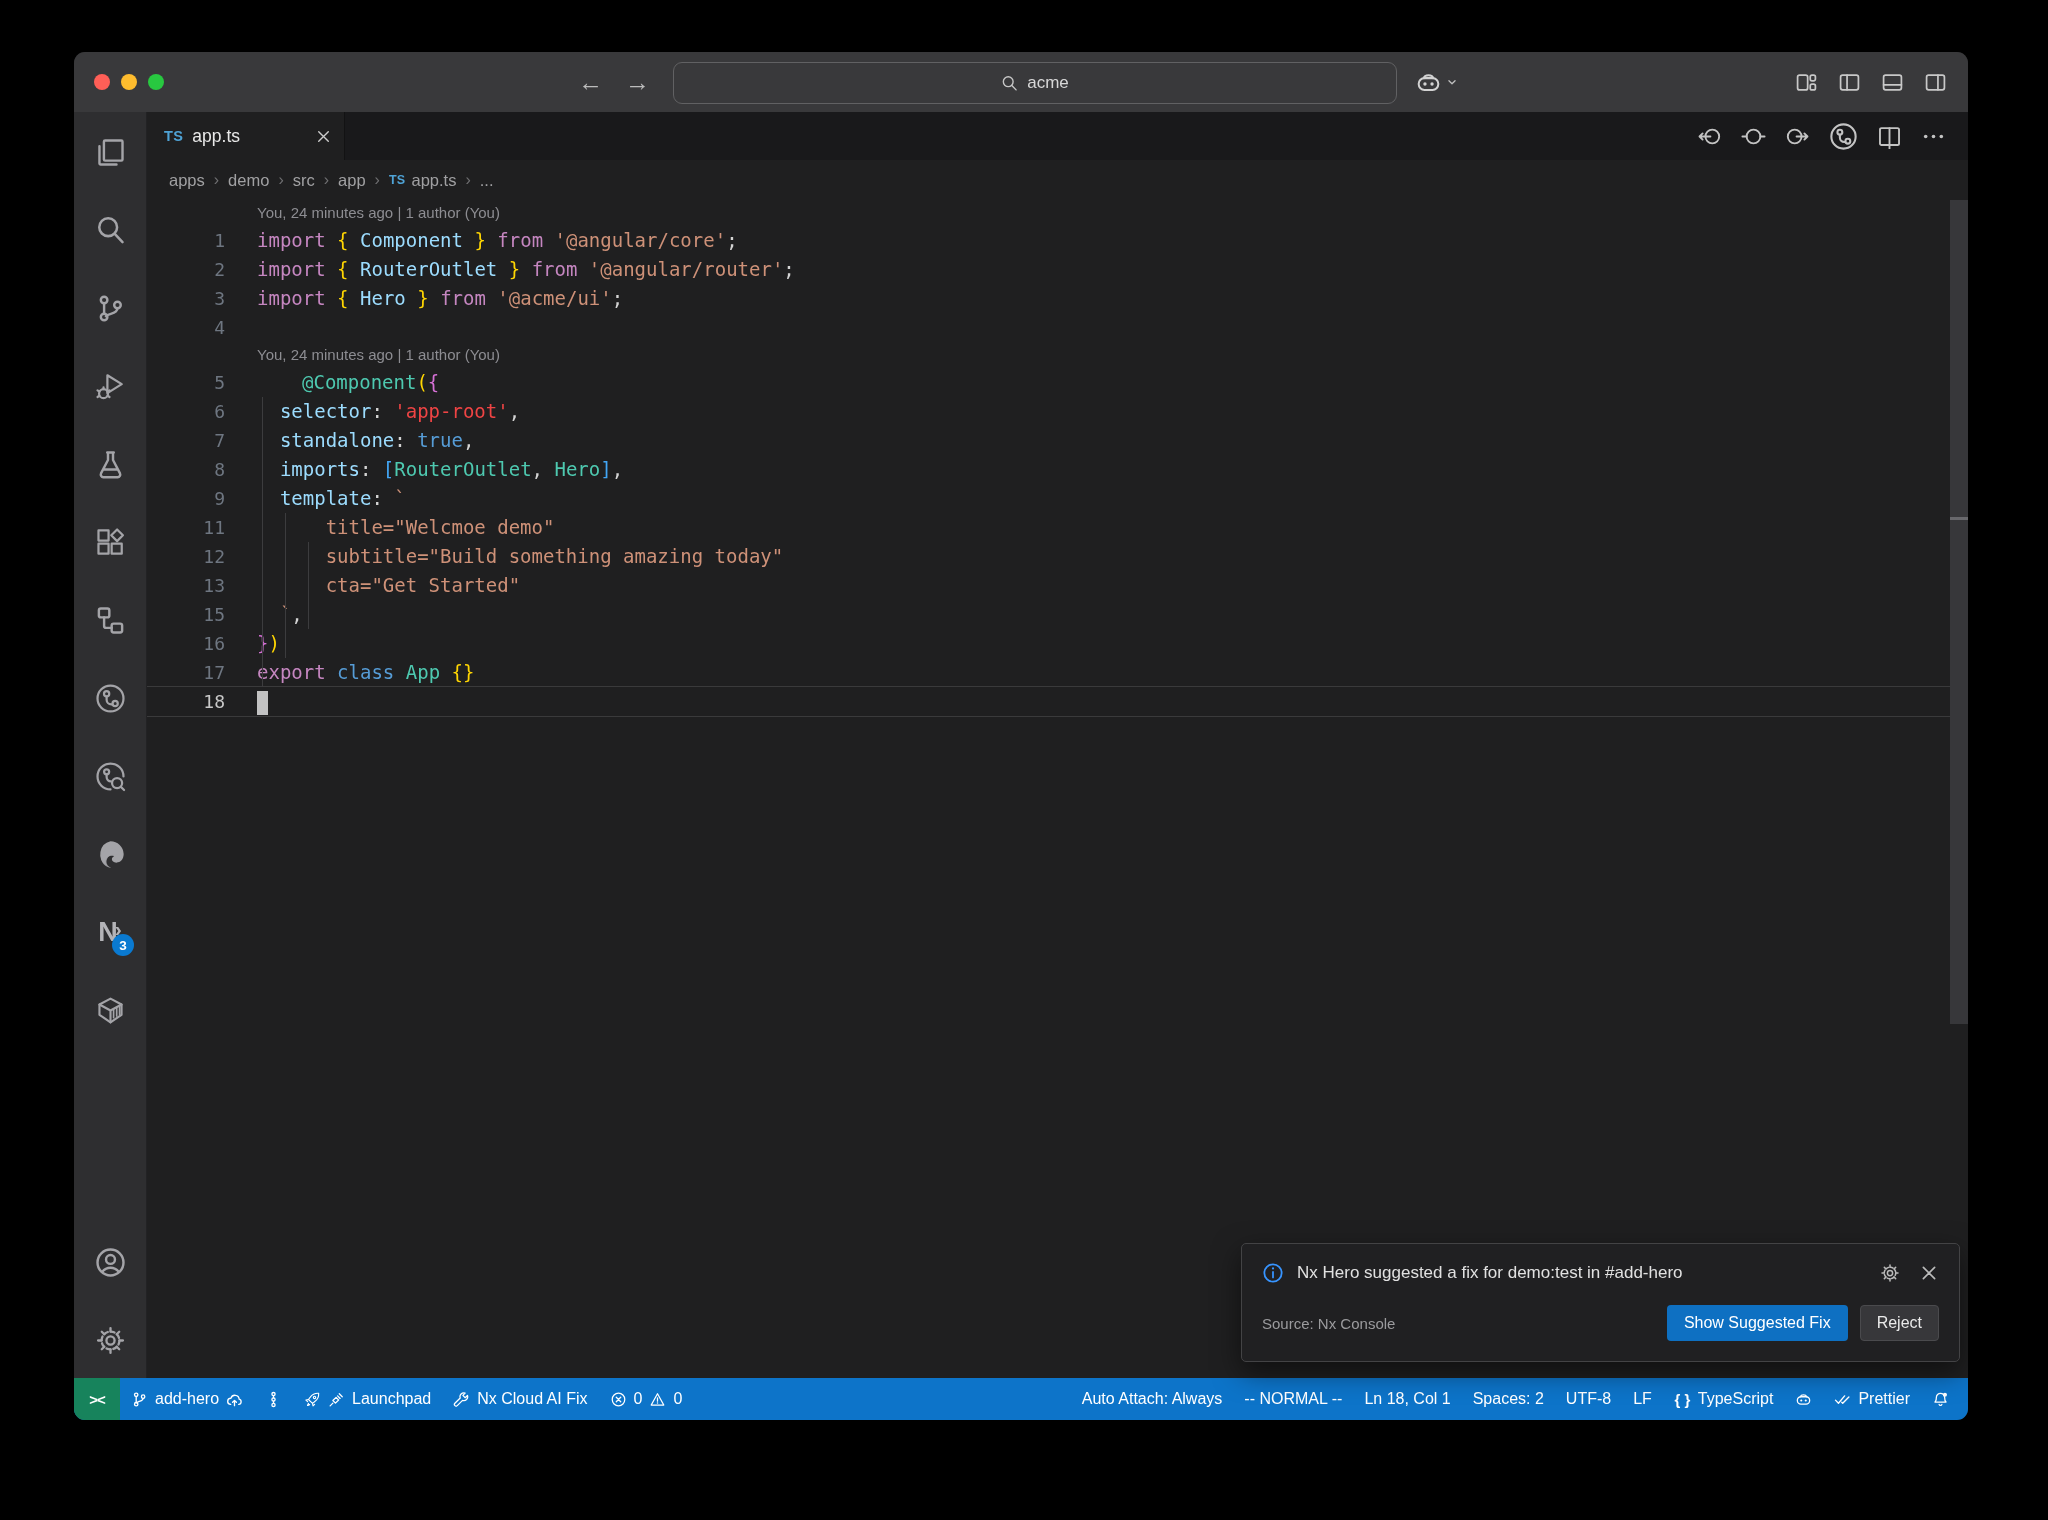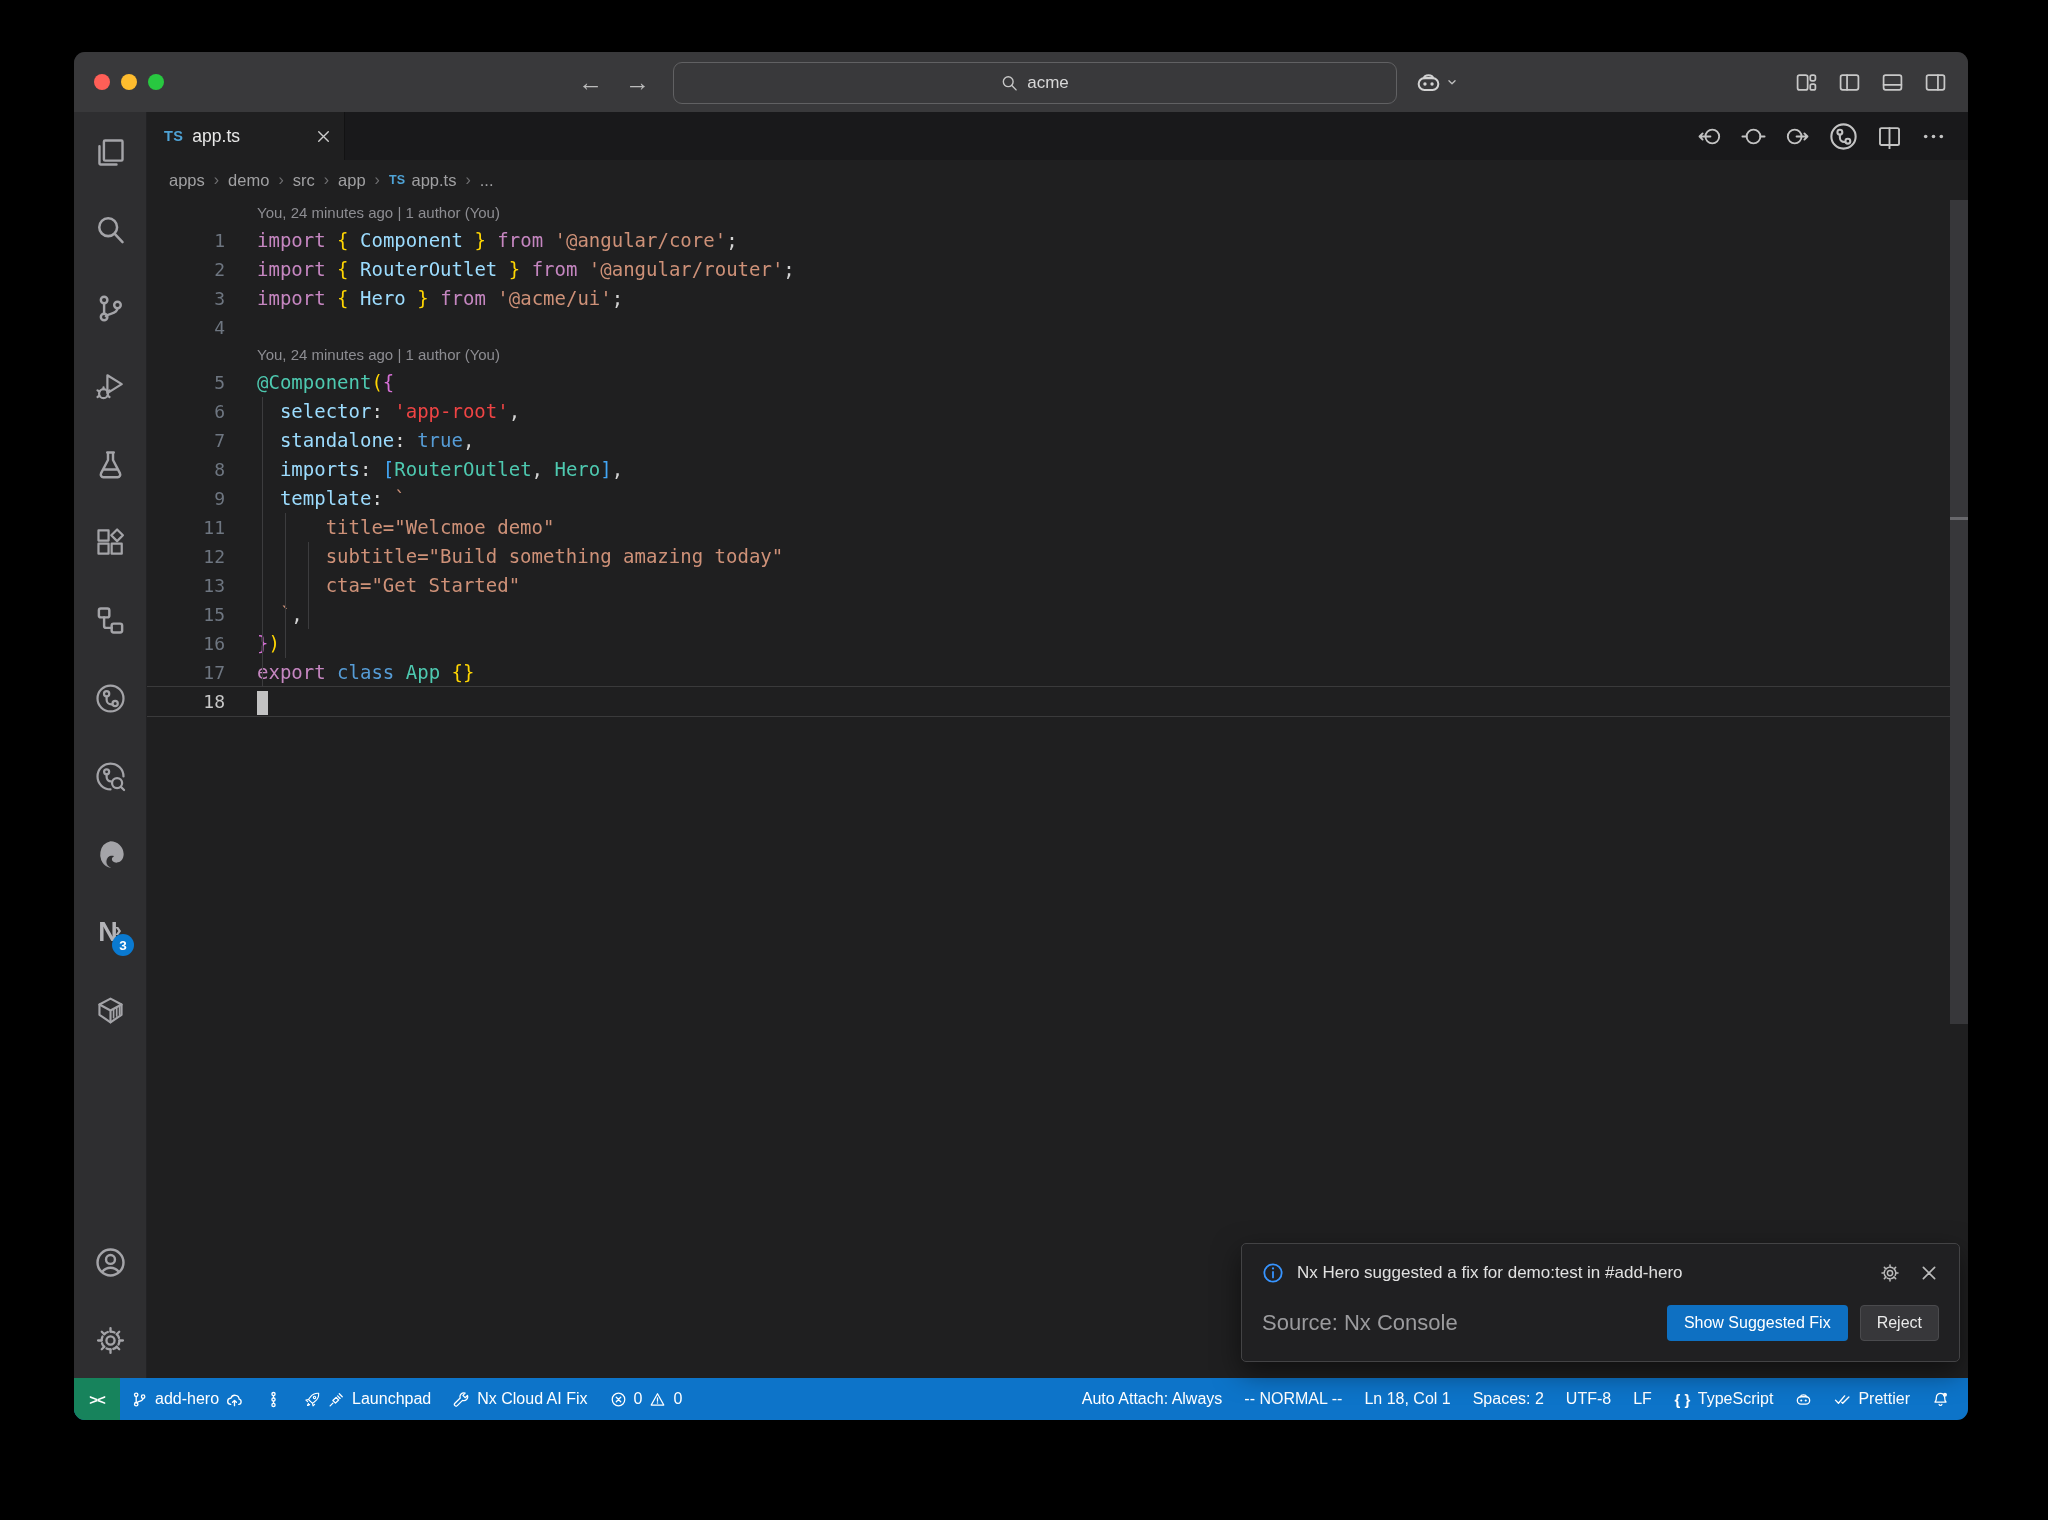--- a/index.html
+++ b/index.html
@@ -85,21 +85,21 @@
   
   .notification{position:absolute;right:8px;bottom:58px;width:719px;box-sizing:border-box;
     background:#202022;border:1px solid #434345;border-radius:5px;box-shadow:0 10px 28px rgba(0,0,0,.5);
     padding:18px 20px 20px 20px;}
   .nt-row1{display:flex;align-items:center;gap:13px;}
   .nt-row1 .info{width:22px;height:22px;}
   .nt-title{color:#e1e1e1;font-size:17px;flex:1;}
   .nt-tools{display:flex;align-items:center;gap:19px;color:#bbbbbb;}
   .nt-tools .ic{width:20px;height:20px;}
   .nt-row2{display:flex;align-items:center;margin-top:21px;}
-  .nt-source{color:#9b9b9e;font-size:22px;}
+  .nt-source{color:#9b9b9e;font-size:15px;}
   .btn{border-radius:4px;font-size:16px;padding:9px 17px;border:none;
     font-family:"Liberation Sans",sans-serif;cursor:default;}
   .btn.primary{background:var(--primarybtn);color:#fff;margin-left:auto;}
   .btn.secondary{background:#37373a;color:#eaeaea;border:1px solid #4a4a4d;margin-left:12px;padding:8px 16px;}
 </style>
 </head>
 <body>
 
 <div class="window">
 
@@ -399,21 +399,21 @@
               <div class="gut">
                 <span>4</span>
               </div>
               <pre class="ln-content"></pre>
             </div>
             <div class="lens-row">You, 24 minutes ago | 1 author (You)</div>
             <div class="code-row">
               <div class="gut">
                 <span>5</span>
               </div>
-              <pre class="ln-content"><span style="color: rgb(78, 201, 176);">@Component</span><span style="color: rgb(255, 214, 2);">(</span><span style="color: rgb(214, 112, 214);">{</span></pre>
+              <pre class="ln-content"><span style="color: rgb(78, 201, 176); margin-left: 45px;">@Component</span><span style="color: rgb(255, 214, 2);">(</span><span style="color: rgb(214, 112, 214);">{</span></pre>
             </div>
             <div class="code-row">
               <div class="gut">
                 <span>6</span>
               </div>
               <pre class="ln-content"><span style="color: rgb(212, 212, 212);">  </span><span style="color: rgb(156, 220, 254);">selector</span><span style="color: rgb(212, 212, 212);">: </span><span style="color: #ef4444;">'app-root'</span><span style="color: rgb(212, 212, 212);">,</span></pre>
             </div>
             <div class="code-row">
               <div class="gut">
                 <span>7</span>

